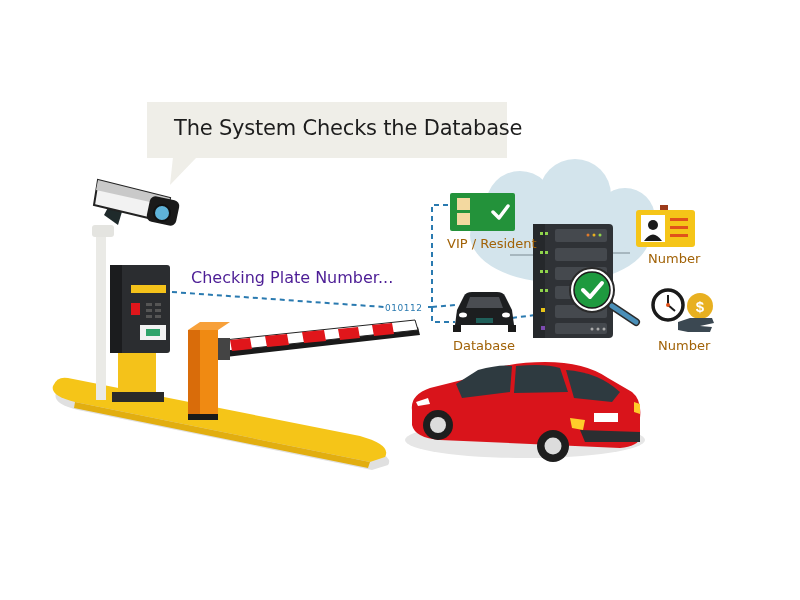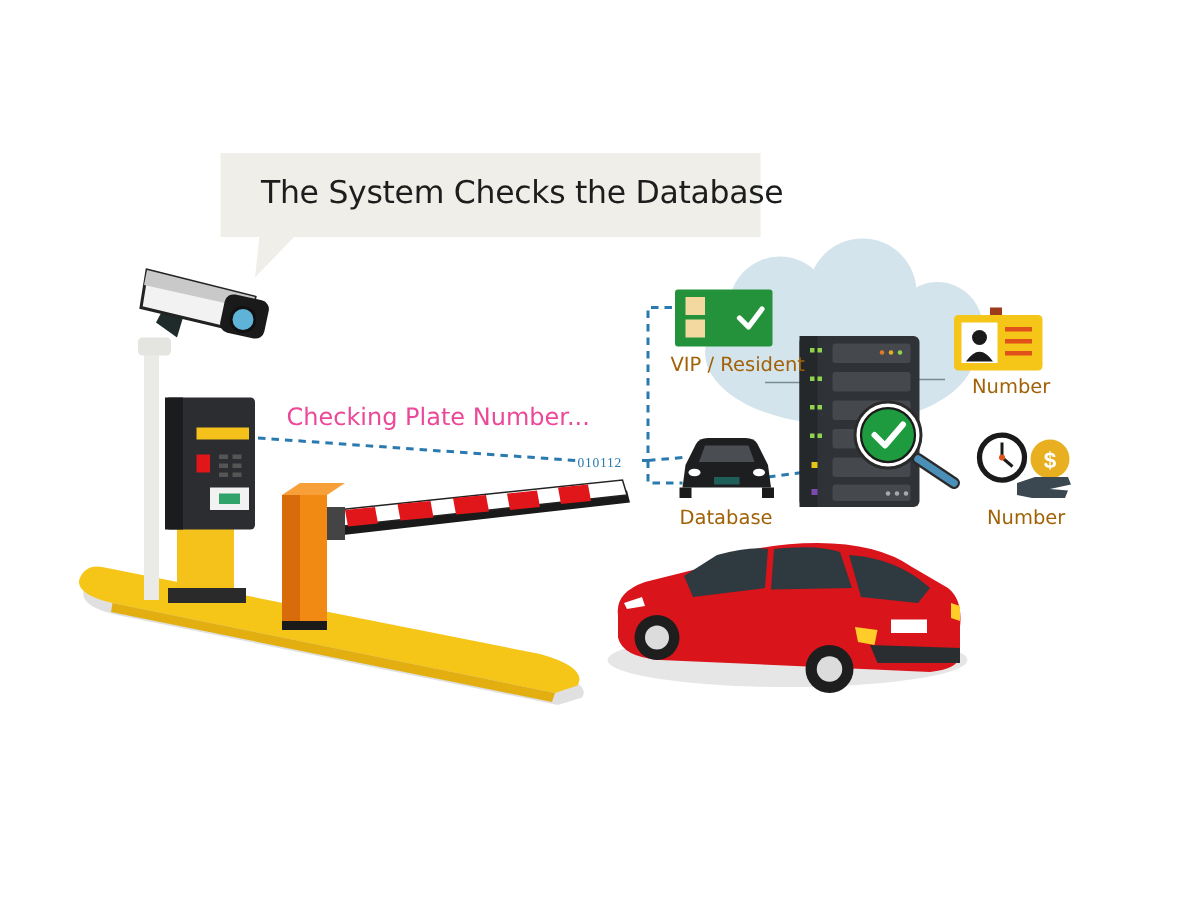--- a/index.html
+++ b/index.html
@@ -2,22 +2,22 @@
 <html><head>
 <meta charset="utf-8">
 <style>
   html, body { margin:0; padding:0; }
   body { width:800px; height:600px; background:#ffffff; position:relative; overflow:hidden;
          font-family:"DejaVu Sans", "Liberation Sans", sans-serif; }
   .abs { position:absolute; }
   .callout { left:147px; top:102px; width:360px; height:56px; background:#efeee8; }
   .callout-text { position:absolute; left:27px; top:14px; font-size:21px; color:#1d1d1d; letter-spacing:-0.2px; white-space:nowrap; }
   .label { position:absolute; font-size:13px; color:#a16207; white-space:nowrap; }
-  .plate-text { left:191px; top:268px; font-size:16px; color:#ec4899; white-space:nowrap; }
-  .binary { left:385px; top:303px; font-size:9px; color:#2a7ab0; letter-spacing:0.5px;font-family:Liberation Serif, serif; }
+  .plate-text { left:191px; top:268px; font-size:16px; color:#4c1d95; white-space:nowrap; }
+  .binary { left:385px; top:303px; font-size:9px; color:#2a7ab0; letter-spacing:0.5px; }
 </style>
 </head>
 <body>
 
 <div class="abs callout">
   <span class="callout-text">The System Checks the Database</span>
 </div>
 <svg class="abs" style="left:165px;top:157px" width="40" height="30">
   <polygon points="8,0 32,0 5,28" fill="#efeee8"></polygon>
 </svg>

